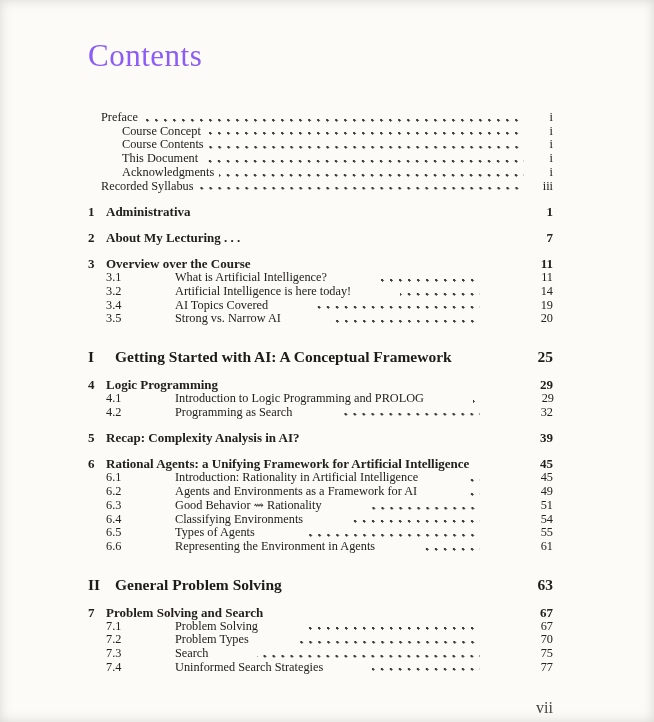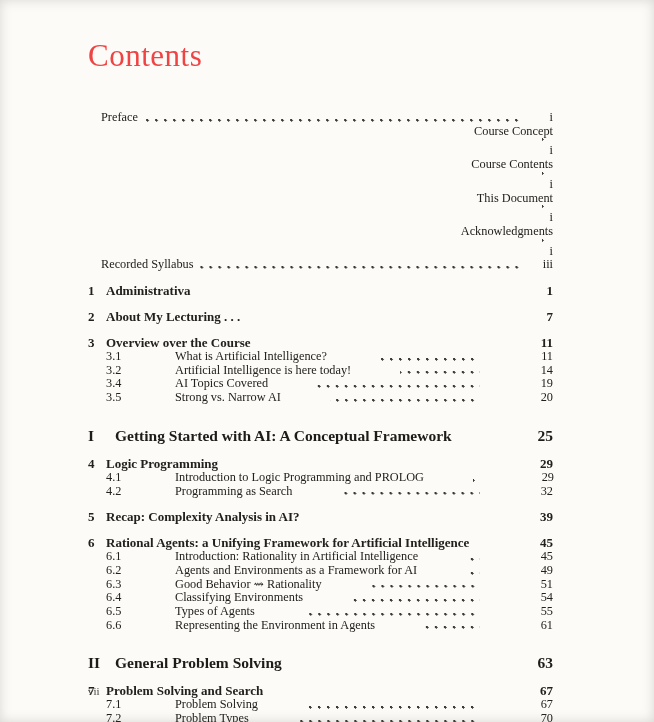--- a/index.html
+++ b/index.html
@@ -27,21 +27,21 @@
     right: 101px;
     top: 0;
   }
   .title {
     margin: 0;
     padding-top: 38px;
     margin-bottom: 37px;
     font-size: 31px;
     font-weight: normal;
     letter-spacing: 0.5px;
-    color: #ef4444;
+    color: #8b5cf6;
   }
   .toc {
     display: block;
   }
   .row {
     display: flex;
     align-items: flex-end;
     font-size: 12.3px;
     line-height: 13.7px;
   }
@@ -82,28 +82,28 @@
     margin-bottom: 11px;
     font-weight: bold;
     font-size: 15.5px;
     line-height: 19px;
     color: #1e1c19;
   }
   .row.part .num { width: 27px; }
   .row.section { padding-left: 18px; gap: 44px; }
   .row.section .num { width: 25px; }
   .row.front { padding-left: 13px; }
-  .row.front-sub { padding-left: 34px; flex-direction: column; }
+  .row.front-sub { padding-left: 34px; }
   .footer {
     position: absolute;
     left: 88px;
     width: 465px;
-    bottom: 25px;
-    text-align: left;
-    font-size: 11px;
+    bottom: 5px;
+    text-align: right;
+    font-size: 16px;
     color: #45423c;
   }
 </style>
 </head>
 <body>
 
 <div class="page">
   <div class="content">
     <h1 class="title">Contents</h1>
     <div class="toc" id="toc">
@@ -276,20 +276,21 @@
           <span class="pg">70</span>
         </div>
         <div class="row section dotted">
           <span class="num">7.3</span>
           <span class="label">Search</span>
           <span class="leader"></span>
           <span class="pg">75</span>
         </div>
         <div class="row section dotted">
           <span class="num">7.4</span>
+          <span class="label">Uninformed Search Strategies</span>
           <span class="leader"></span>
           <span class="pg">77</span>
         </div>
       </div>
   </div>
   <div class="footer">
     <span>vii</span>
   </div>
 </div>
 

